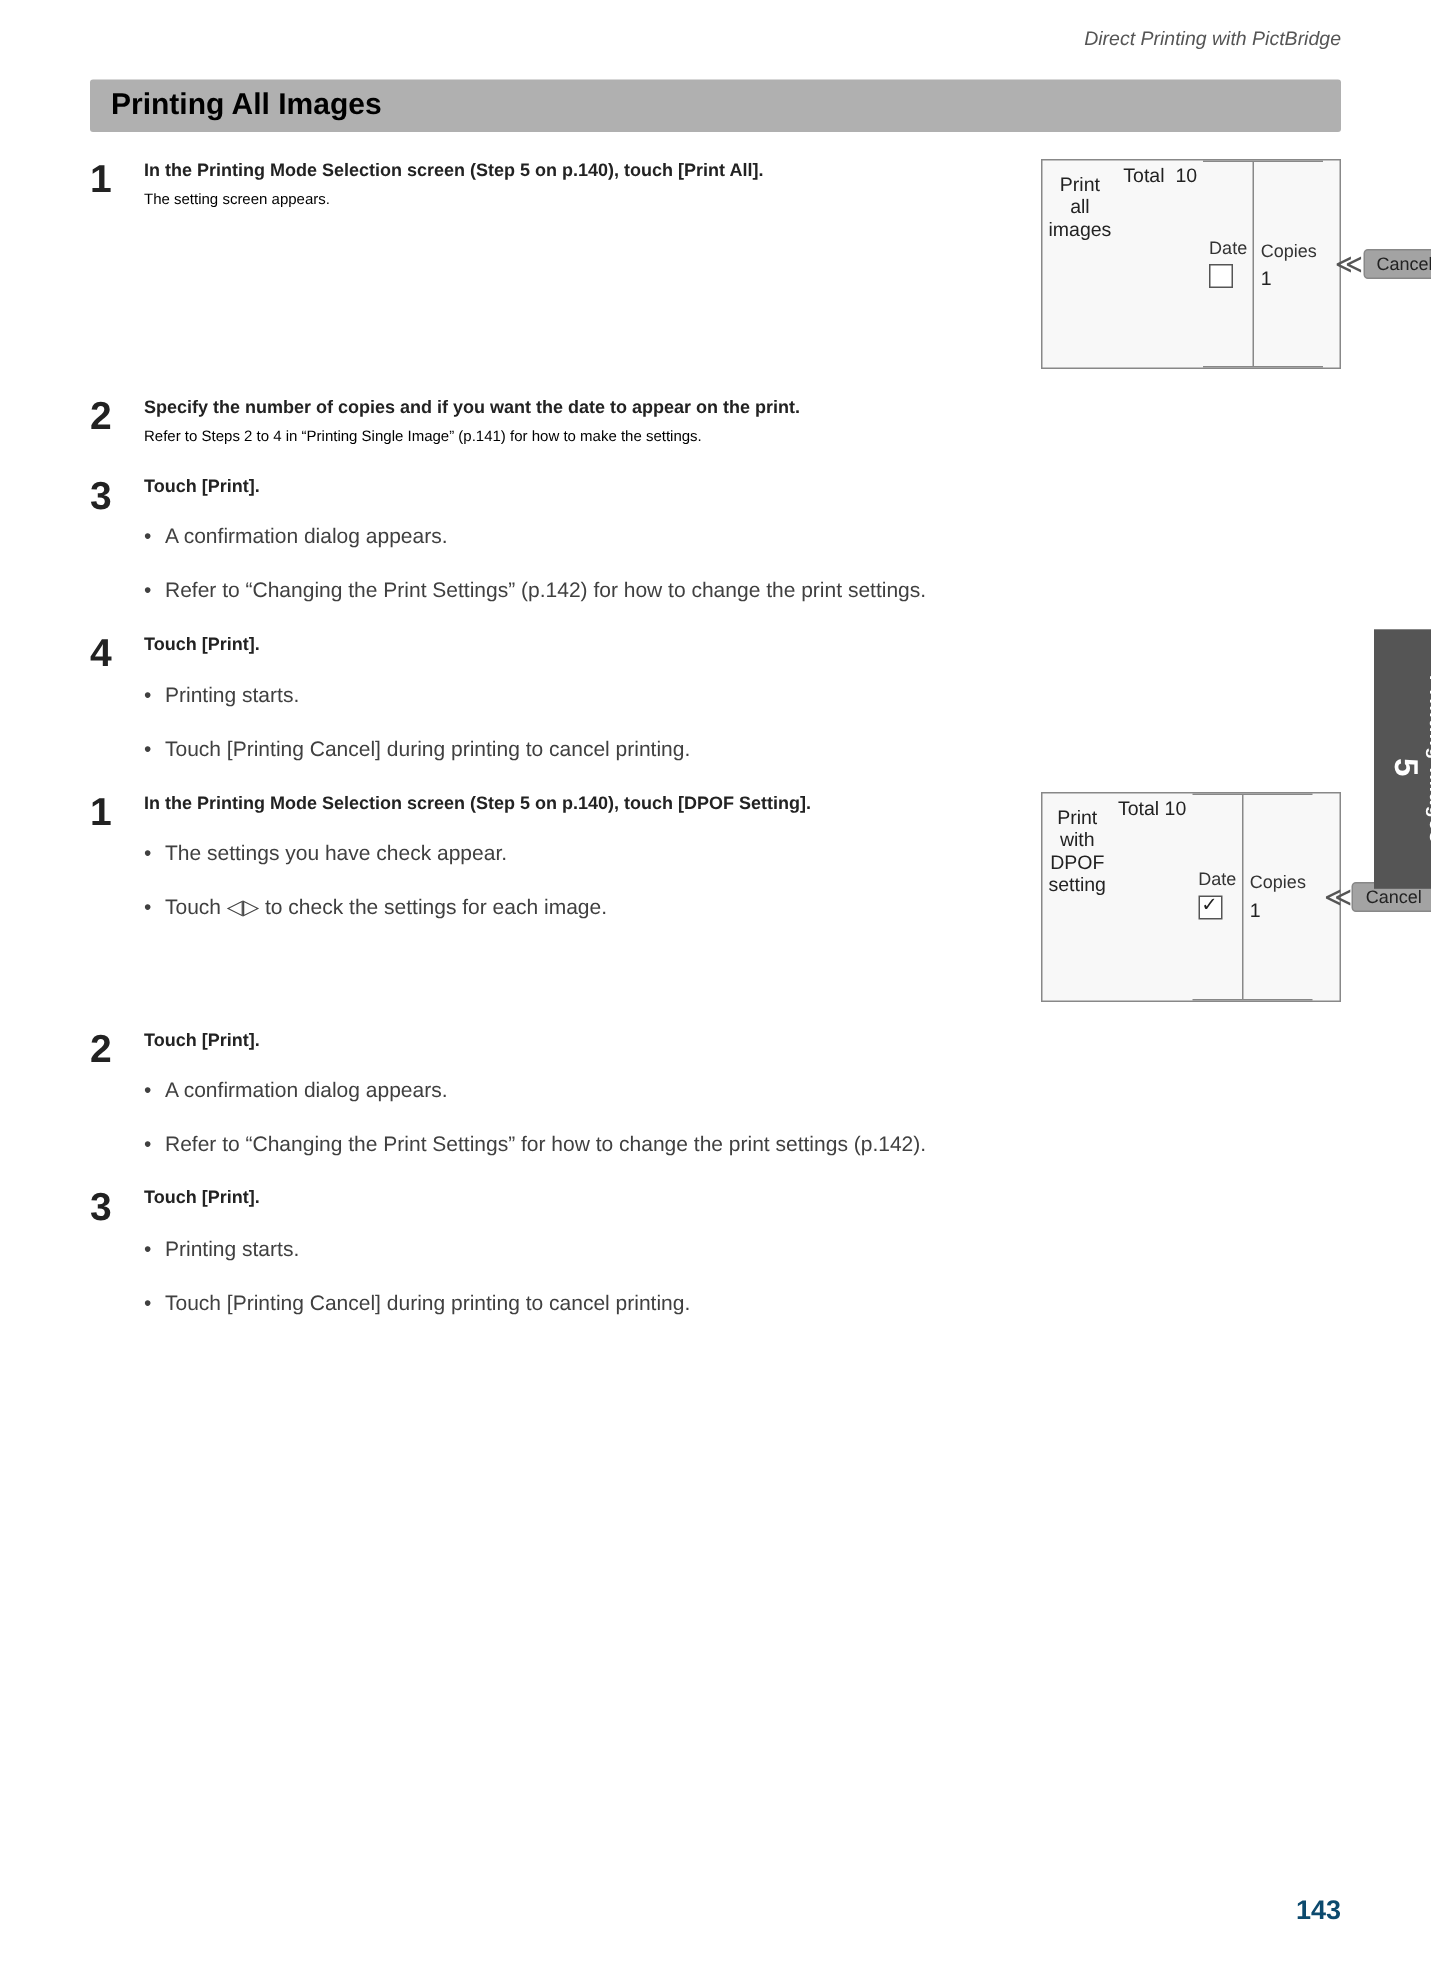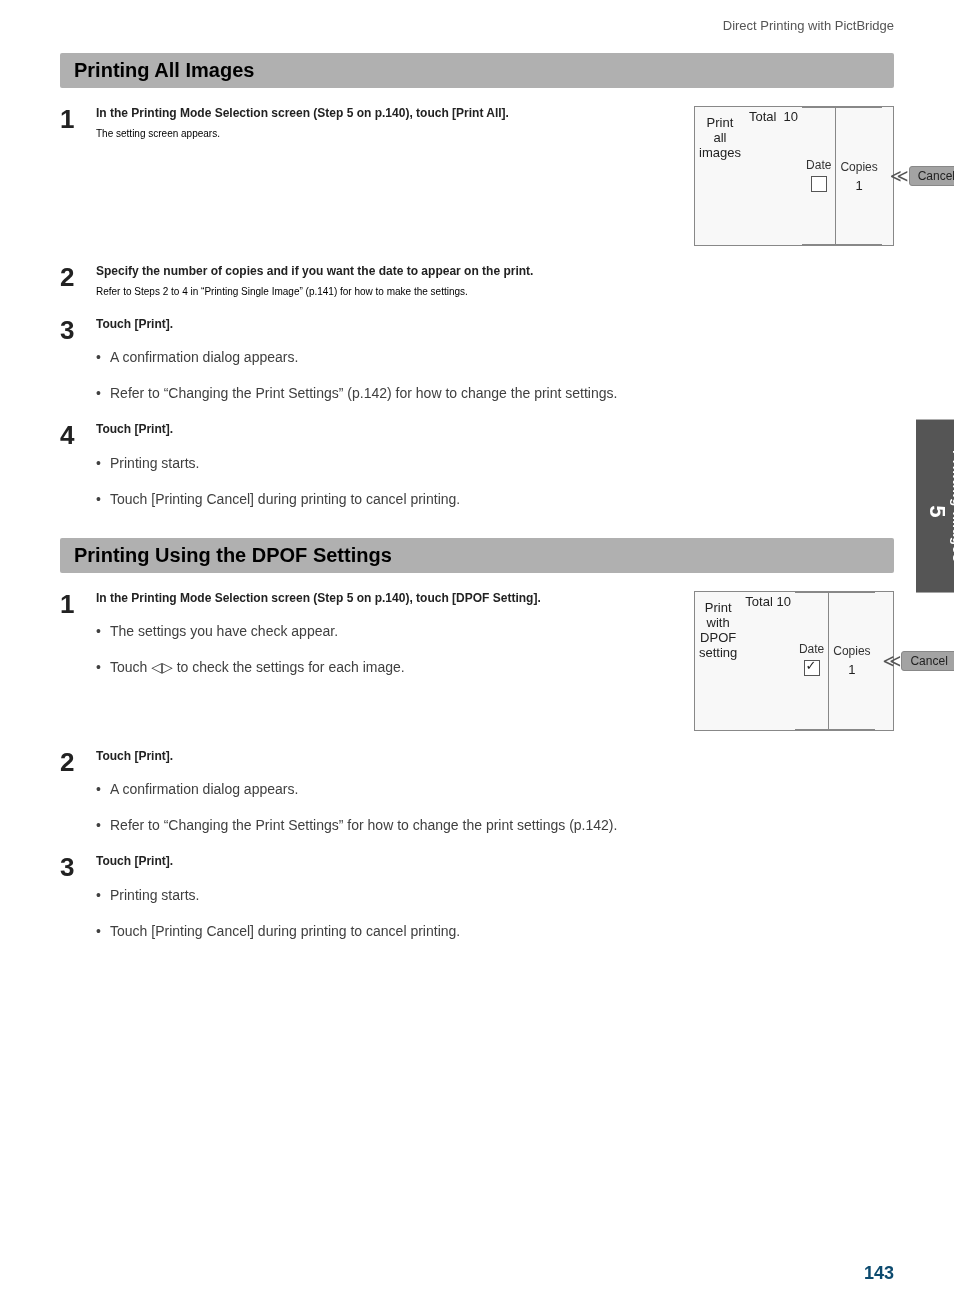--- a/index.html
+++ b/index.html
@@ -8,20 +8,21 @@
       min-height: 1314px;
       background: #fff;
       font-family: Arial, Helvetica, sans-serif;
       font-size: 15px;
       color: #222;
       position: relative;
     }
 
     .page-header {
       text-align: right;
+      font-style: italic;
       font-size: 13px;
       color: #555;
       padding: 18px 60px 10px 0;
     }
 
     .main-content {
       padding: 10px 60px 30px 60px;
     }
 
     
@@ -118,21 +119,20 @@
     .screen-buttons-row {
       display: flex;
       border-top: 1px solid #888;
       border-bottom: 1px solid #888;
     }
 
     .screen-btn-cell {
       flex: 1;
       display: flex;
       flex-direction: column;
-      align-items: center;
       justify-content: center;
       padding: 8px 4px;
       border-right: 1px solid #888;
       font-size: 13px;
     }
     .screen-btn-cell:last-child {
       border-right: none;
     }
     .screen-btn-cell .cell-label {
       font-size: 12px;
@@ -309,21 +309,20 @@
     <div class="step-number">4</div>
     <div class="step-content">
       <div class="step-title">Touch [Print].</div>
       <ul class="bullet-list">
         <li>Printing starts.</li>
         <li>Touch [Printing Cancel] during printing to cancel printing.</li>
       </ul>
     </div>
   </div>
 
-  <div class="section-bar section-gap">Printing Using the DPOF Settings</div>
 
   <div class="step-block">
     <div class="step-number">1</div>
     <div class="step-left">
       <div class="step-title">In the Printing Mode Selection screen (Step 5 on p.140), touch [DPOF Setting].</div>
       <ul class="bullet-list">
         <li>The settings you have check appear.</li>
         <li>Touch ◁▷ to check the settings for each image.</li>
       </ul>
     </div>

